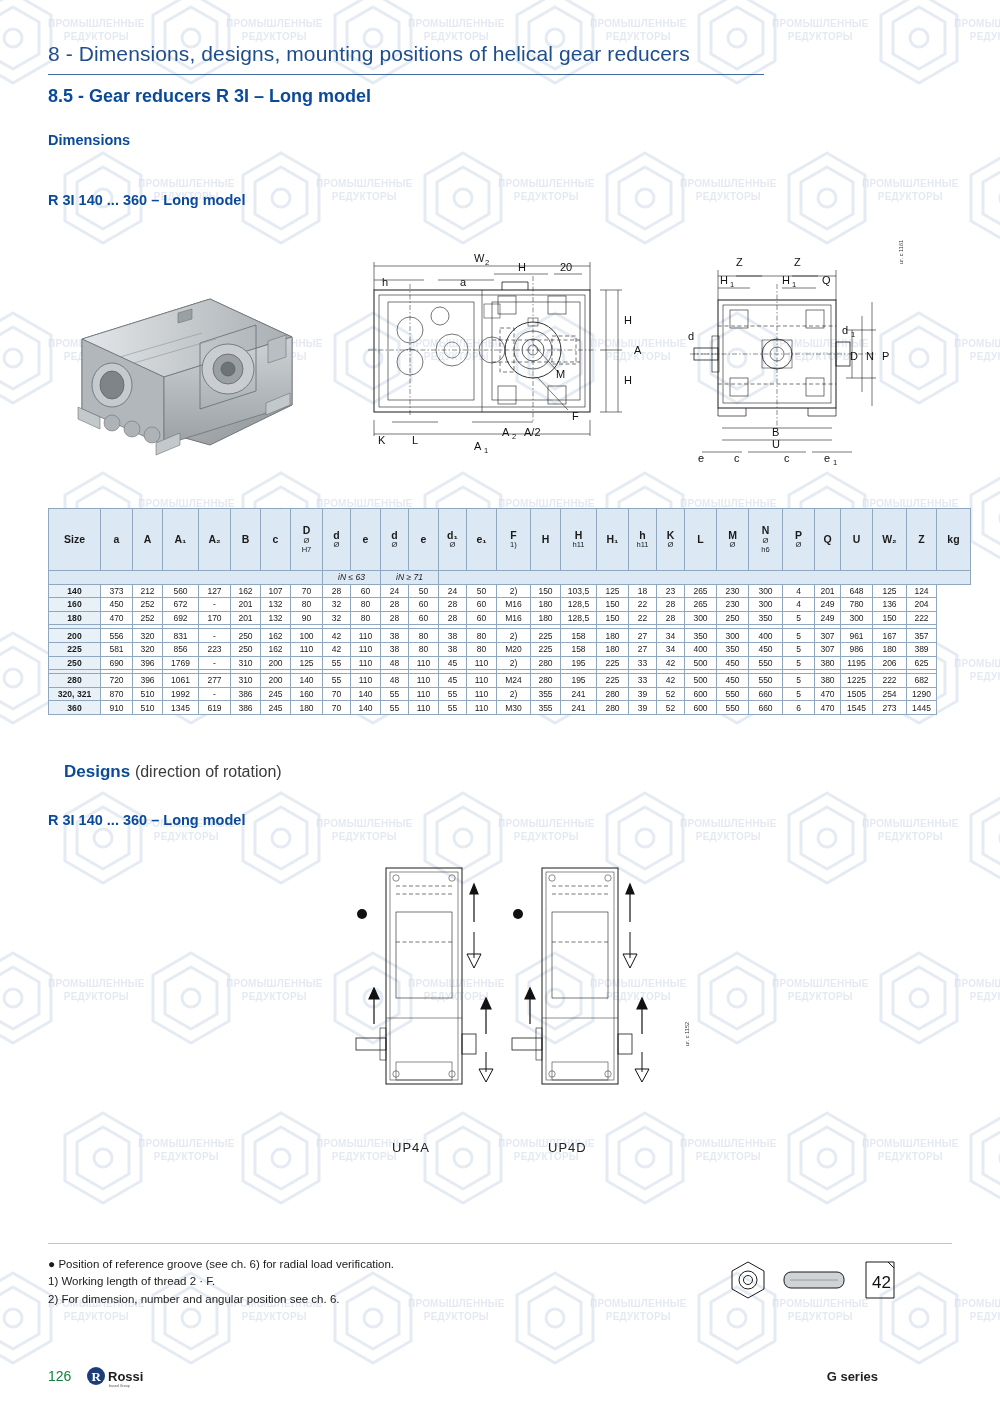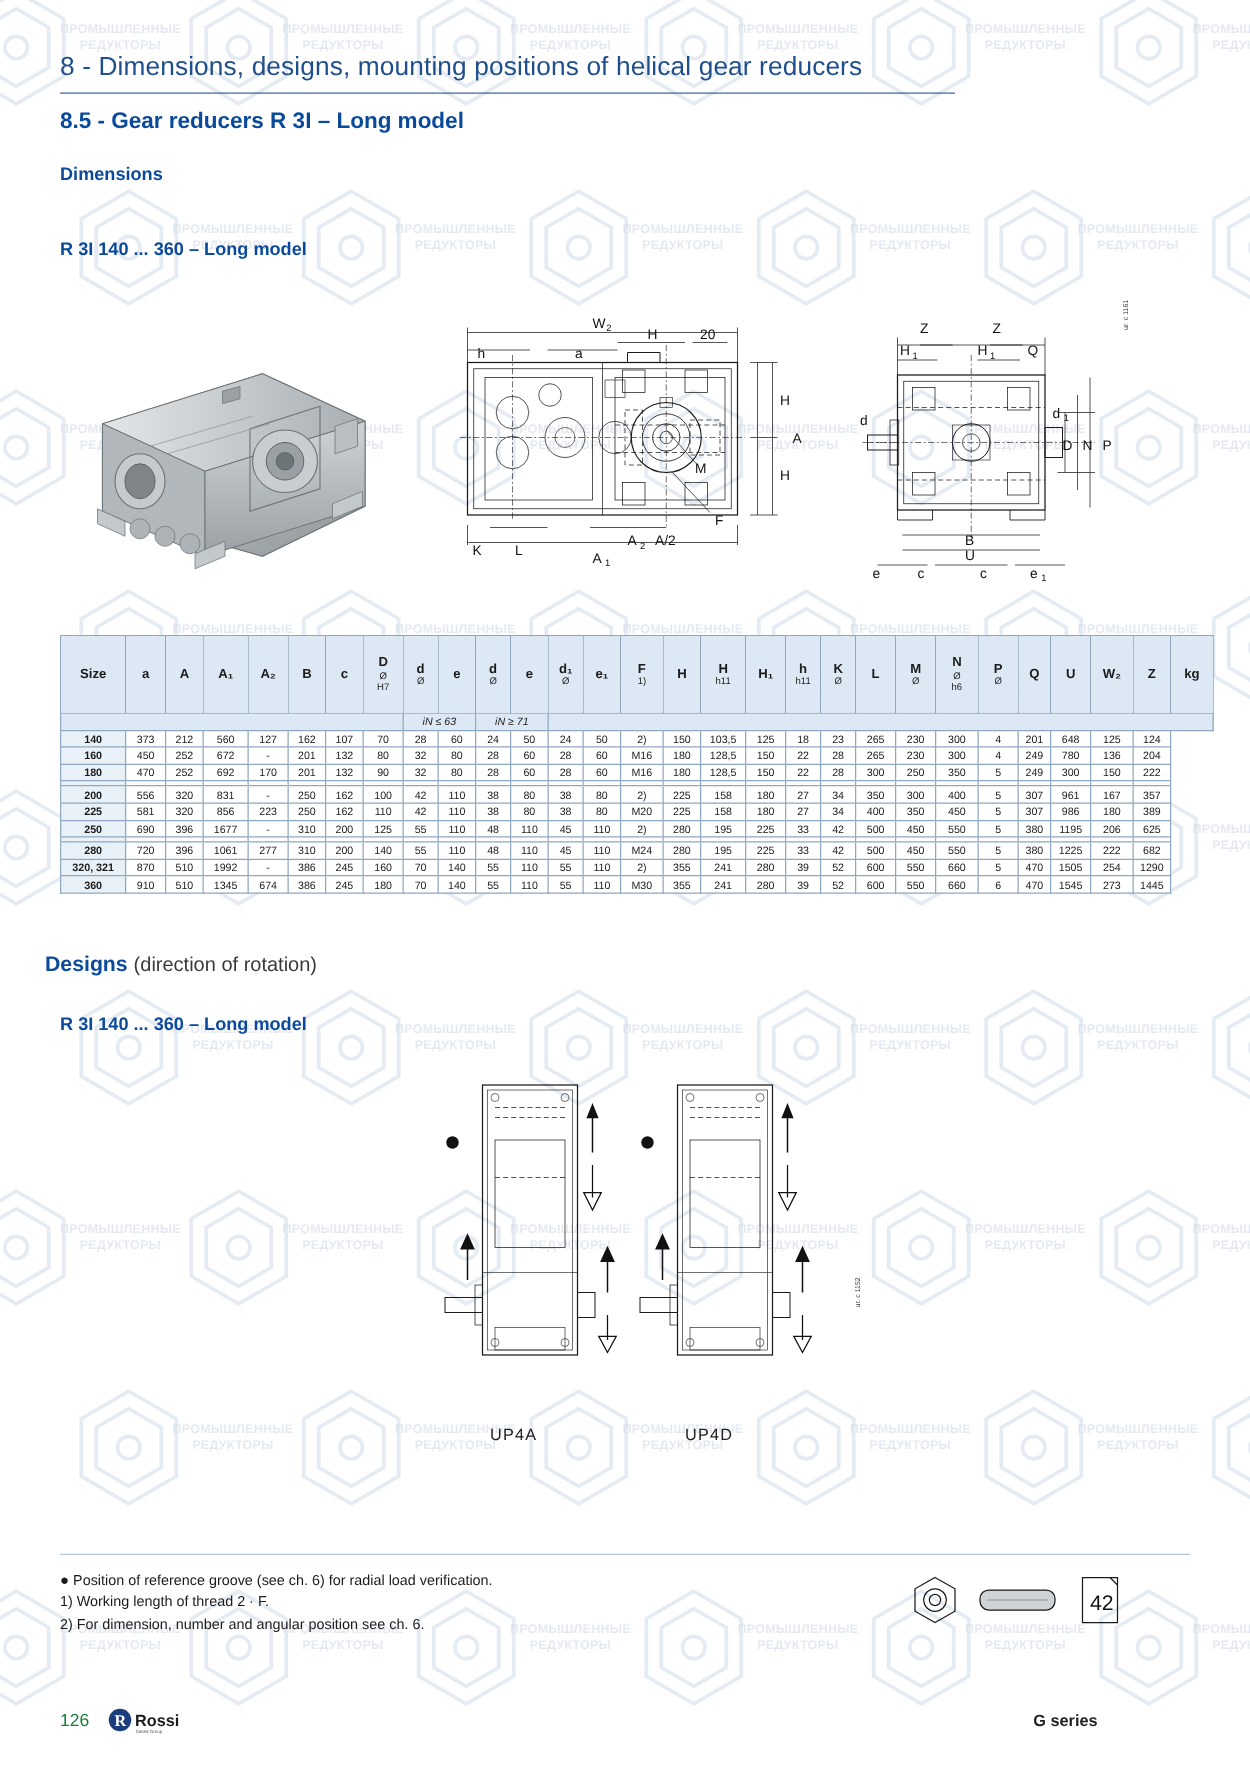--- a/index.html
+++ b/index.html
@@ -55,21 +55,21 @@
   }
   .h3 {
     position: absolute; left: 48px; top: 132px;
     font-size: 14.5px; color: #0b4a9b; font-weight: 700;
   }
   .h4 {
     position: absolute; left: 48px; top: 192px;
     font-size: 14.5px; color: #0b4a9b; font-weight: 700;
   }
   .h3b {
-    position: absolute; left: 36px; top: 762px;
+    position: absolute; left: 64px; top: 762px;
     font-size: 17px; color: #0b4a9b; font-weight: 700;
   }
   .h3b .sub { font-weight: 400; color:#3a3a3a; font-size: 16px; }
   .h4b {
     position: absolute; left: 48px; top: 812px;
     font-size: 14.5px; color: #0b4a9b; font-weight: 700;
   }
 
   
   .figures { position: absolute; left: 0; top: 222px; width: 1000px; height: 260px; }
@@ -1179,21 +1179,21 @@
             <td>5</td>
             <td>307</td>
             <td>986</td>
             <td>180</td>
             <td class="kgcell">389</td>
           </tr>
           <tr>
             <td class="size">250</td>
             <td>690</td>
             <td>396</td>
-            <td>1677</td>
+            <td>1769</td>
             <td>-</td>
             <td>310</td>
             <td>200</td>
             <td>125</td>
             <td>55</td>
             <td>110</td>
             <td>48</td>
             <td>110</td>
             <td>45</td>
             <td>110</td>
@@ -1300,21 +1300,21 @@
             <td>470</td>
             <td>1505</td>
             <td>254</td>
             <td class="kgcell">1290</td>
           </tr>
           <tr>
             <td class="size">360</td>
             <td>910</td>
             <td>510</td>
             <td>1345</td>
-            <td>674</td>
+            <td>619</td>
             <td>386</td>
             <td>245</td>
             <td>180</td>
             <td>70</td>
             <td>140</td>
             <td>55</td>
             <td>110</td>
             <td>55</td>
             <td>110</td>
             <td>M30</td>

